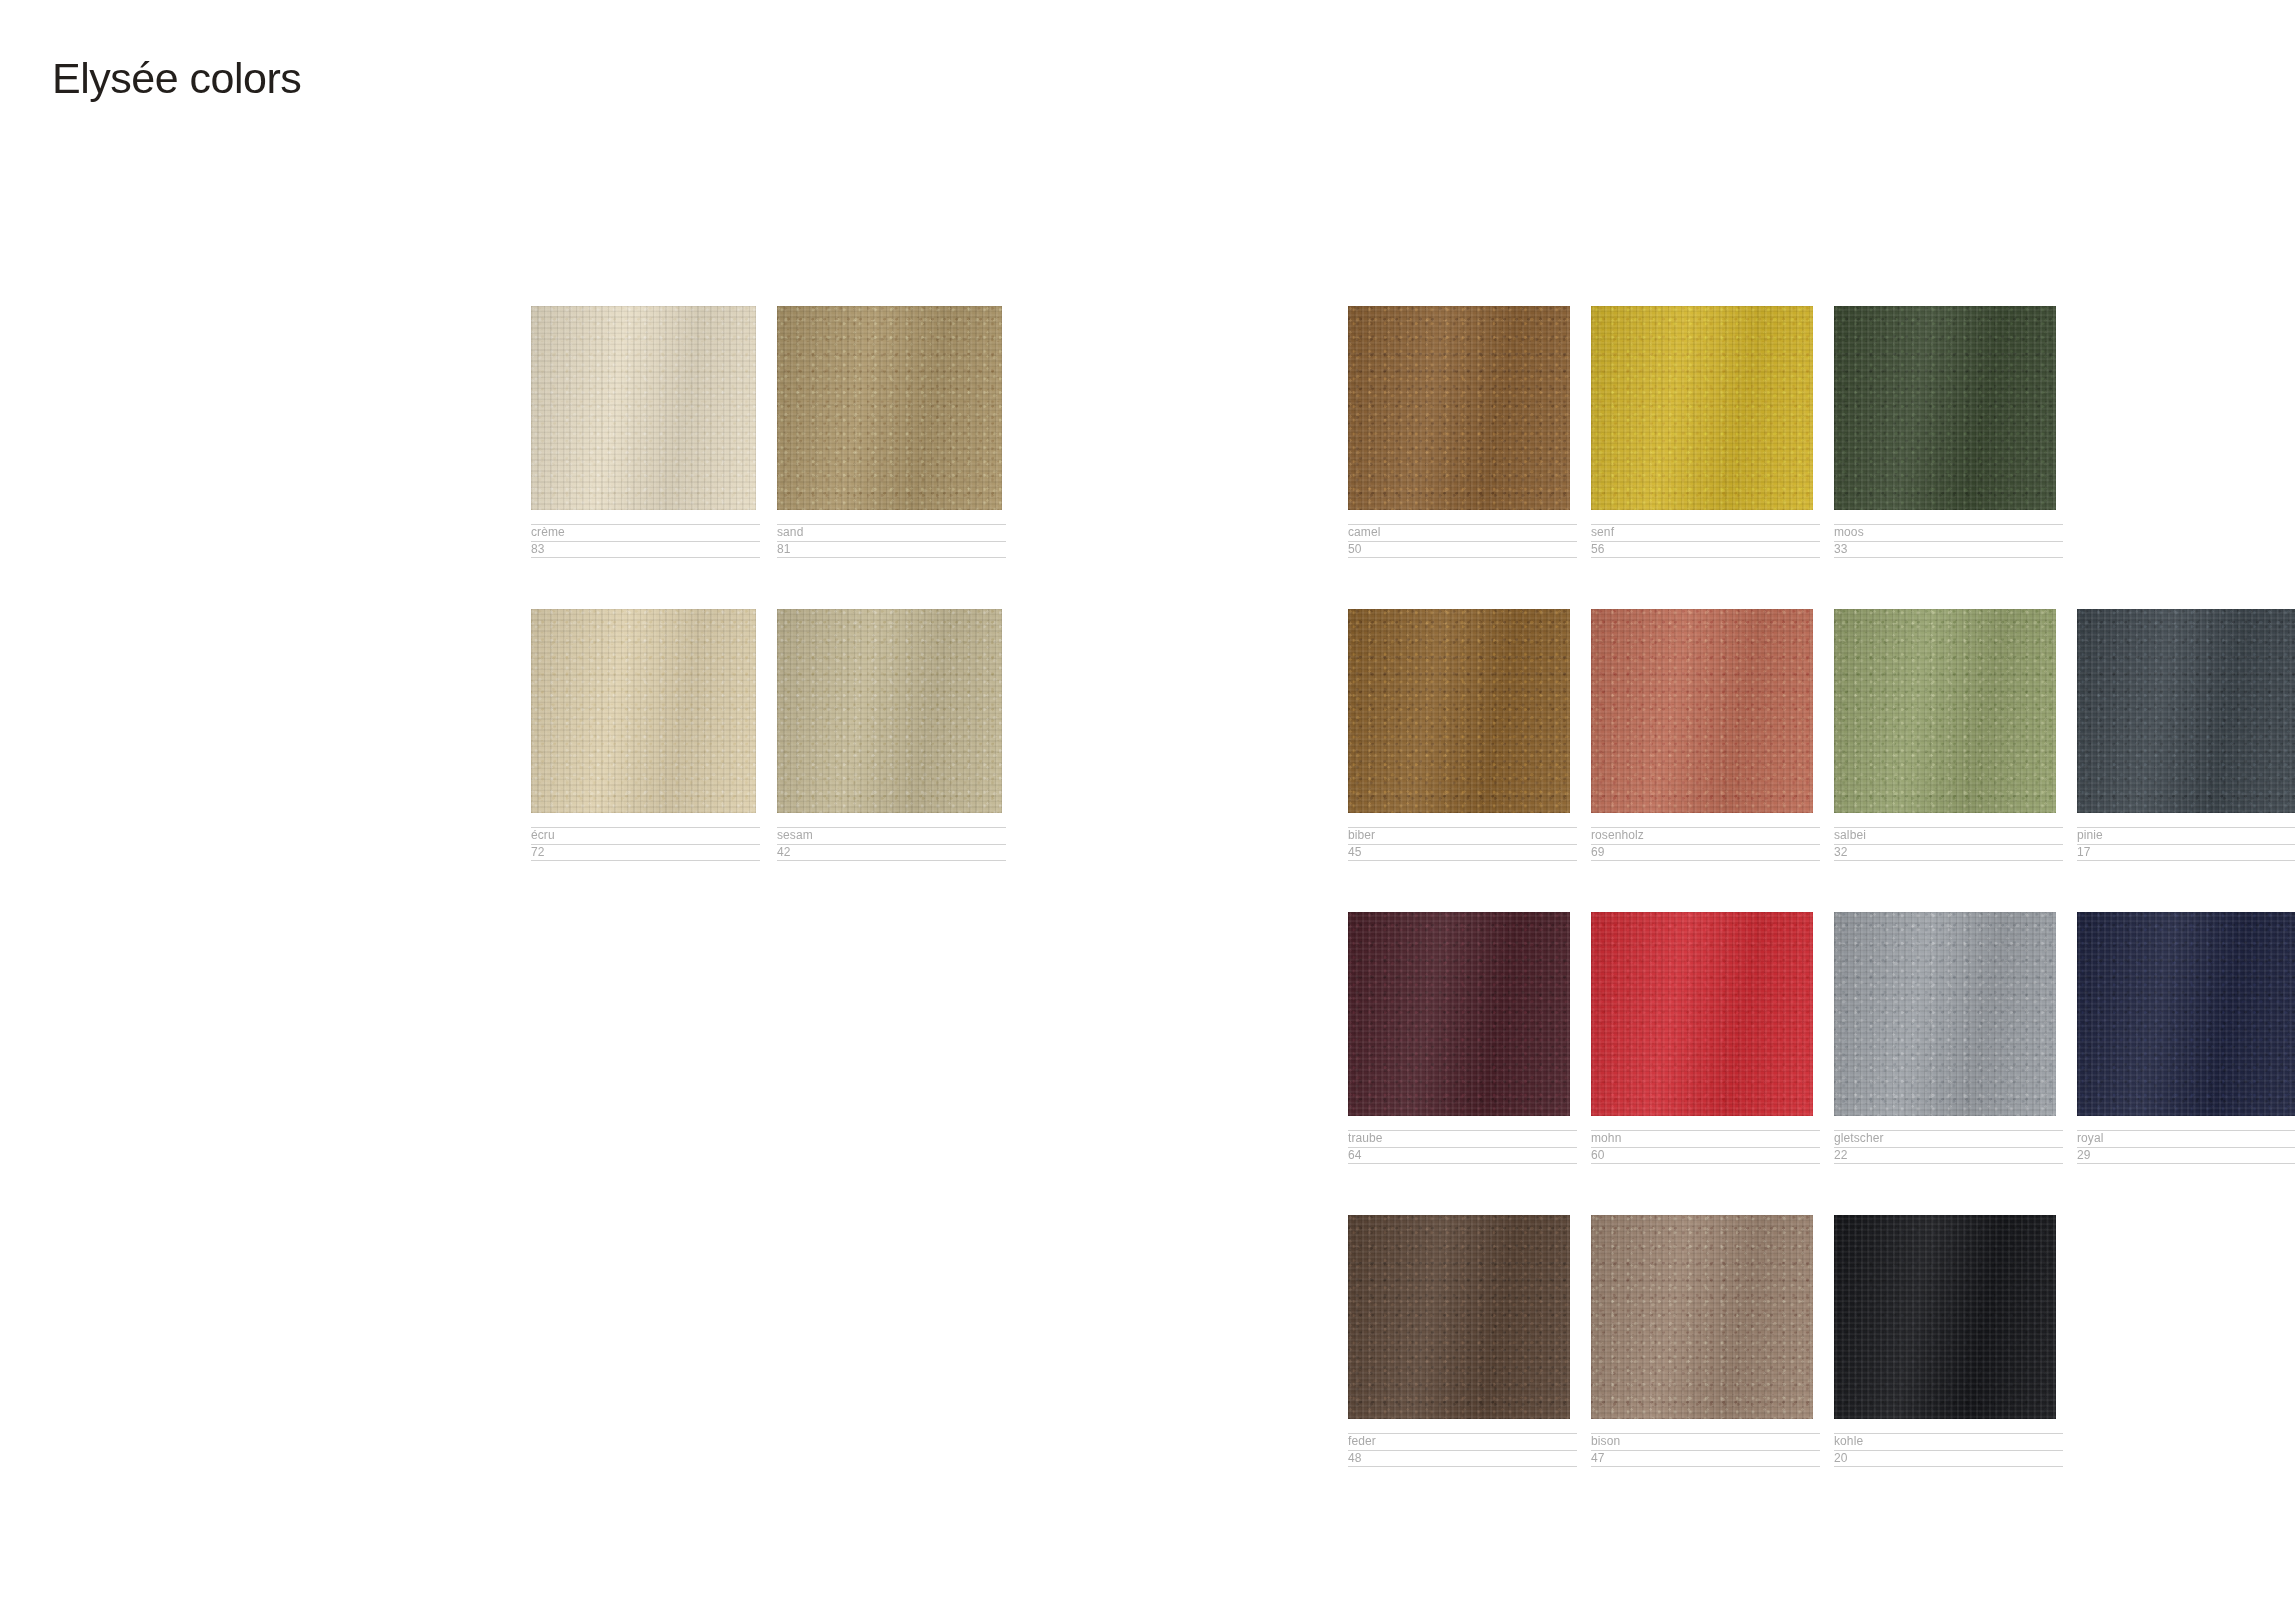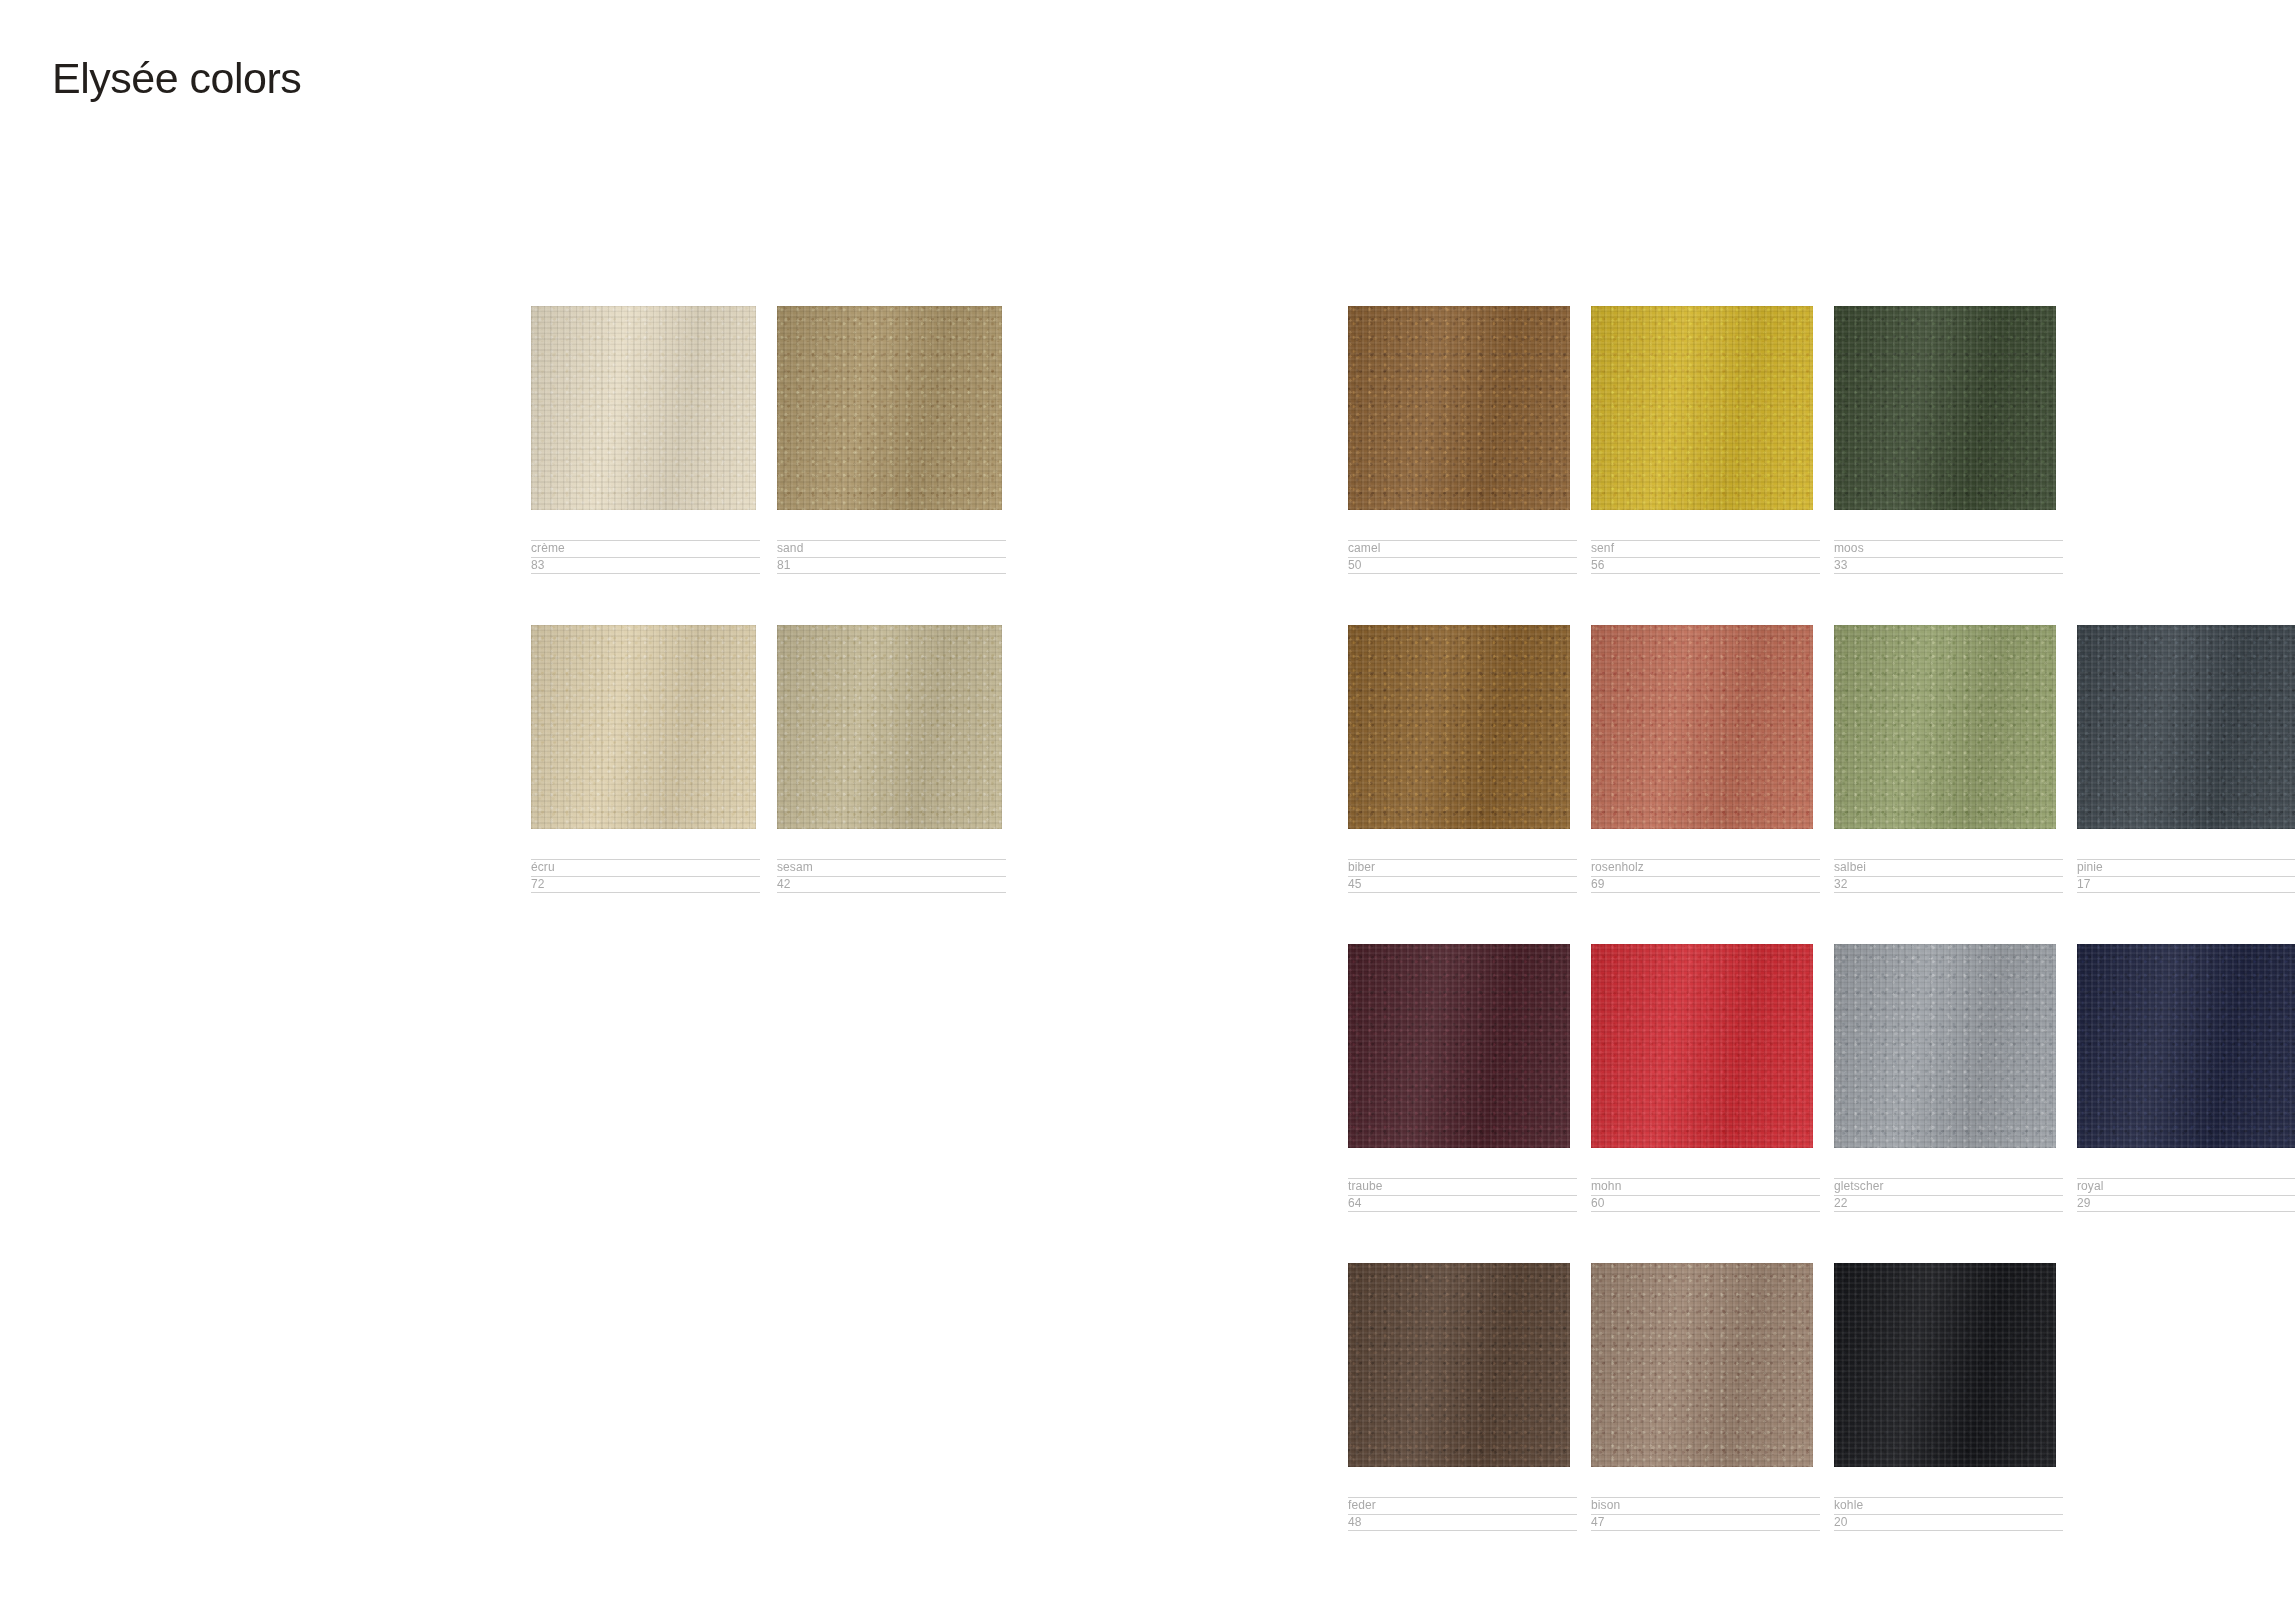--- a/index.html
+++ b/index.html
@@ -93,21 +93,21 @@
         rgba(0,0,0,0.05) 0px, rgba(0,0,0,0.05) 0.9px,
         rgba(255,255,255,0.05) 1.8px, rgba(255,255,255,0.05) 2.8px,
         rgba(0,0,0,0) 3.7px, rgba(0,0,0,0) 5.5px),
       linear-gradient(100deg, rgba(0,0,0,0.10) 0%, rgba(255,255,255,0.07) 38%,
                                rgba(0,0,0,0.08) 66%, rgba(255,255,255,0.05) 100%);
     pointer-events: none;
   }
 
   
   .swatch-label {
-    margin-top: 30px;
+    margin-top: 14px;
     width: 229px;
     border-top: 0.9px solid #d2d2d2;
   }
 
   .label-line {
     border-bottom: 0.9px solid #d2d2d2;
     height: 16.5px;
     line-height: 15.6px;
     font-size: 12px;
     color: #a9a9a9;

